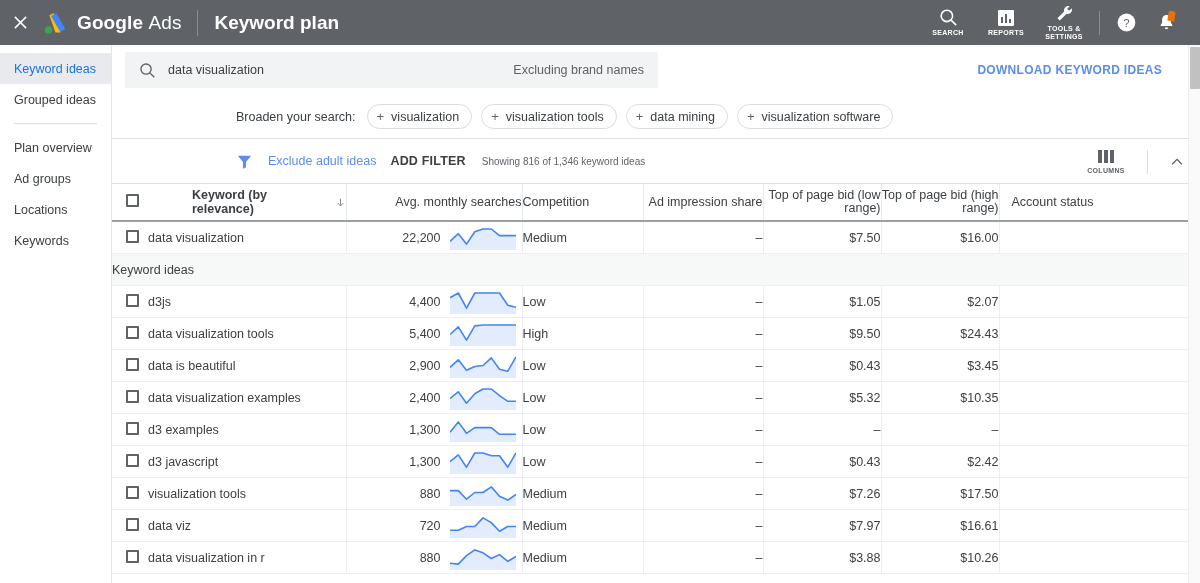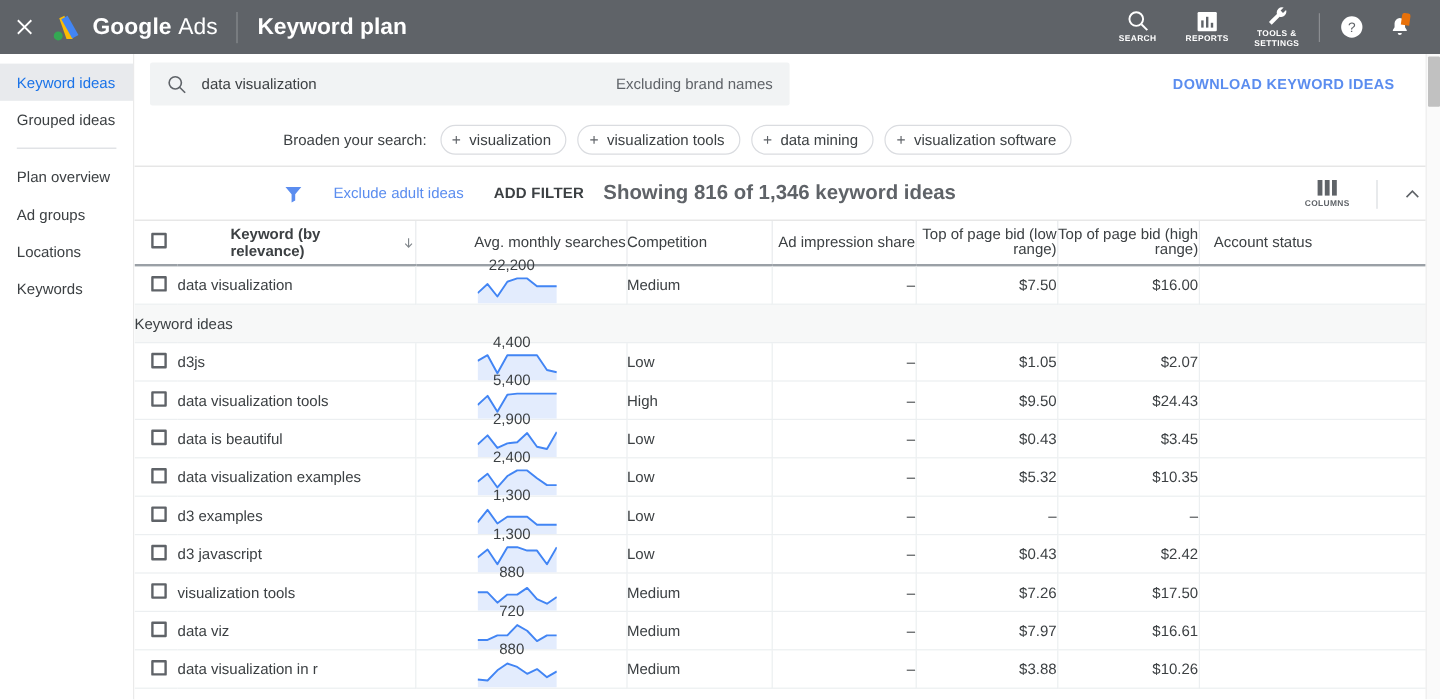--- a/index.html
+++ b/index.html
@@ -112,23 +112,23 @@
   }
   .chip .plus { font-size: 13px; color: #5f6368; margin-right: 7px; line-height: 1; }
 
   
   .filterrow {
     height: 45px; display: flex; align-items: center;
     padding-left: 124px; border-bottom: 1px solid #e0e0e0;
     position: relative;
   }
   .funnel { margin-right: 15px; display: flex; }
-  .f-link { color: #5b8def; font-size: 12.5px; cursor: pointer; margin-right: 14px; margin-left: 10px; }
-  .f-add { color: #3c4043; font-size: 12.5px; font-weight: bold; cursor: pointer; margin-right: 16px; letter-spacing: .2px; margin-left: 11px; }
-  .f-showing { color: #5f6368; font-size: 17px; font-weight: bold; }
+  .f-link { color: #5b8def; font-size: 12.5px; cursor: pointer; margin-right: 14px; }
+  .f-add { color: #3c4043; font-size: 12.5px; font-weight: bold; cursor: pointer; margin-right: 16px; letter-spacing: .2px; }
+  .f-showing { color: #5f6368; font-size: 10px; }
   .cols-area { position: absolute; right: 8px; top: 0; height: 45px; display: flex; align-items: center; }
   .cols-btn {
     display: flex; flex-direction: column; align-items: center; justify-content: center;
     width: 54px; cursor: pointer;
   }
   .cols-btn .bars { display: flex; gap: 2px; }
   .cols-btn .bars i { width: 4px; height: 13px; background: #5f6368; display: block; }
   .cols-btn .lbl { font-size: 7px; color: #5f6368; letter-spacing: .3px; margin-top: 4px; font-weight: bold; }
   .cols-sep { width: 1px; height: 24px; background: #dadce0; margin: 0 14px; }
   .chev-btn { width: 30px; height: 30px; display: flex; align-items: center; justify-content: center; cursor: pointer; }
@@ -166,21 +166,21 @@
   tbody tr.krow td.c-check { border-right: none; padding-left: 14px; }
   tbody tr.krow td.c-acct { border-right: none; }
   tbody tr.krow td.c-kw { padding-left: 0; }
   tbody tr.firstrow { height: 32px; }
 
   .cell-kw { color: #3c4043; font-size: 12.5px; }
   .cell-num { text-align: right; padding-right: 11px; color: #3c4043; }
   .cell-comp { padding-left: 12px; color: #3c4043; }
   .cell-dash { text-align: right; padding-right: 11px; color: #5f6368; }
 
-  .avg-cell { display: flex; align-items: center; justify-content: flex-end; padding-right: 6px; height: 31px; flex-direction: column; }
+  .avg-cell { display: flex; align-items: center; justify-content: flex-end; padding-right: 6px; height: 31px; }
   .avg-num { font-size: 12.5px; color: #3c4043; margin-right: 9px; }
   .spark { width: 66px; height: 25px; display: block; }
 
   .sectionrow td {
     height: 32px; background: #f7f8f8;
     border-bottom: 1px solid #eceff1; border-top: 1px solid #eceff1;
     padding-left: 14px; color: #3c4043; font-size: 12.5px;
   }
 
   .chk {

